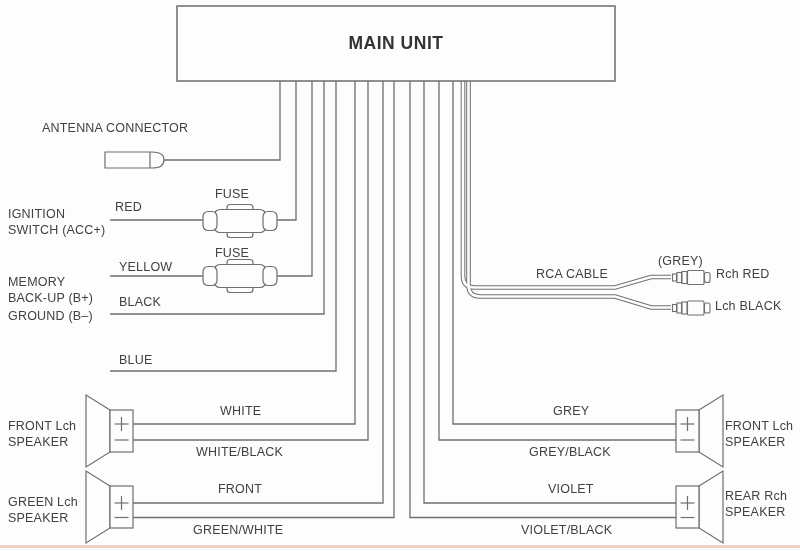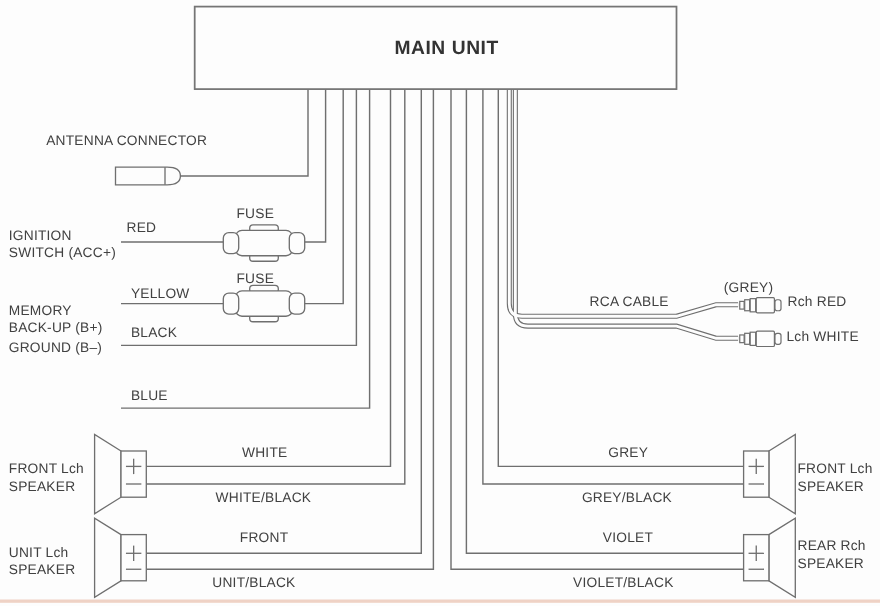--- a/index.html
+++ b/index.html
@@ -10,21 +10,21 @@
   }
   #wire-svg{position:absolute;left:0;top:0;}
   .lbl{
     position:absolute;
     font-size:12.5px;color:#414141;letter-spacing:.2px;white-space:nowrap;
   }
   .lbl .ln{display:block;line-height:16px;}
   .mu-label{
     position:absolute;left:177px;top:6px;width:438px;height:75px;
     display:flex;align-items:center;justify-content:center;
-    font-size:17.5px;font-weight:bold;letter-spacing:.5px;color:#333333;padding-left:10px;
+    font-size:17.5px;font-weight:bold;letter-spacing:.5px;color:#333333;
   }
   .artifact-line{
     position:absolute;left:0;top:545px;width:800px;height:3px;
     background:#eccabb;opacity:.85;
   }
 </style>
 </head>
 <body>
 
 <div id="stage">
@@ -153,35 +153,35 @@
   <div class="lbl" style="left:215px;top:246px">FUSE</div>
 
   <div class="lbl" style="left:8px;top:309px">GROUND (B–)</div>
   <div class="lbl" style="left:119px;top:295px">BLACK</div>
 
   <div class="lbl" style="left:119px;top:353px">BLUE</div>
 
   <div class="lbl" style="left:536px;top:267px">RCA CABLE</div>
   <div class="lbl" style="left:658px;top:254px">(GREY)</div>
   <div class="lbl" style="left:716px;top:267px">Rch RED</div>
-  <div class="lbl" style="left:715px;top:299px">Lch WHITE</div>
+  <div class="lbl" style="left:715px;top:299px">Lch BLACK</div>
 
   <div class="lbl" style="left:8px;top:418px">
     <span class="ln">FRONT Lch</span>
     <span class="ln">SPEAKER</span>
   </div>
   <div class="lbl" style="left:220px;top:404px">WHITE</div>
   <div class="lbl" style="left:196px;top:445px">WHITE/BLACK</div>
 
   <div class="lbl" style="left:8px;top:494px">
-    <span class="ln">UNIT Lch</span>
+    <span class="ln">GREEN Lch</span>
     <span class="ln">SPEAKER</span>
   </div>
   <div class="lbl" style="left:218px;top:482px">FRONT</div>
-  <div class="lbl" style="left:193px;top:523px">UNIT/BLACK</div>
+  <div class="lbl" style="left:193px;top:523px">GREEN/WHITE</div>
 
   <div class="lbl" style="left:725px;top:418px">
     <span class="ln">FRONT Lch</span>
     <span class="ln">SPEAKER</span>
   </div>
   <div class="lbl" style="left:553px;top:404px">GREY</div>
   <div class="lbl" style="left:529px;top:445px">GREY/BLACK</div>
 
   <div class="lbl" style="left:725px;top:488px">
     <span class="ln">REAR Rch</span>

